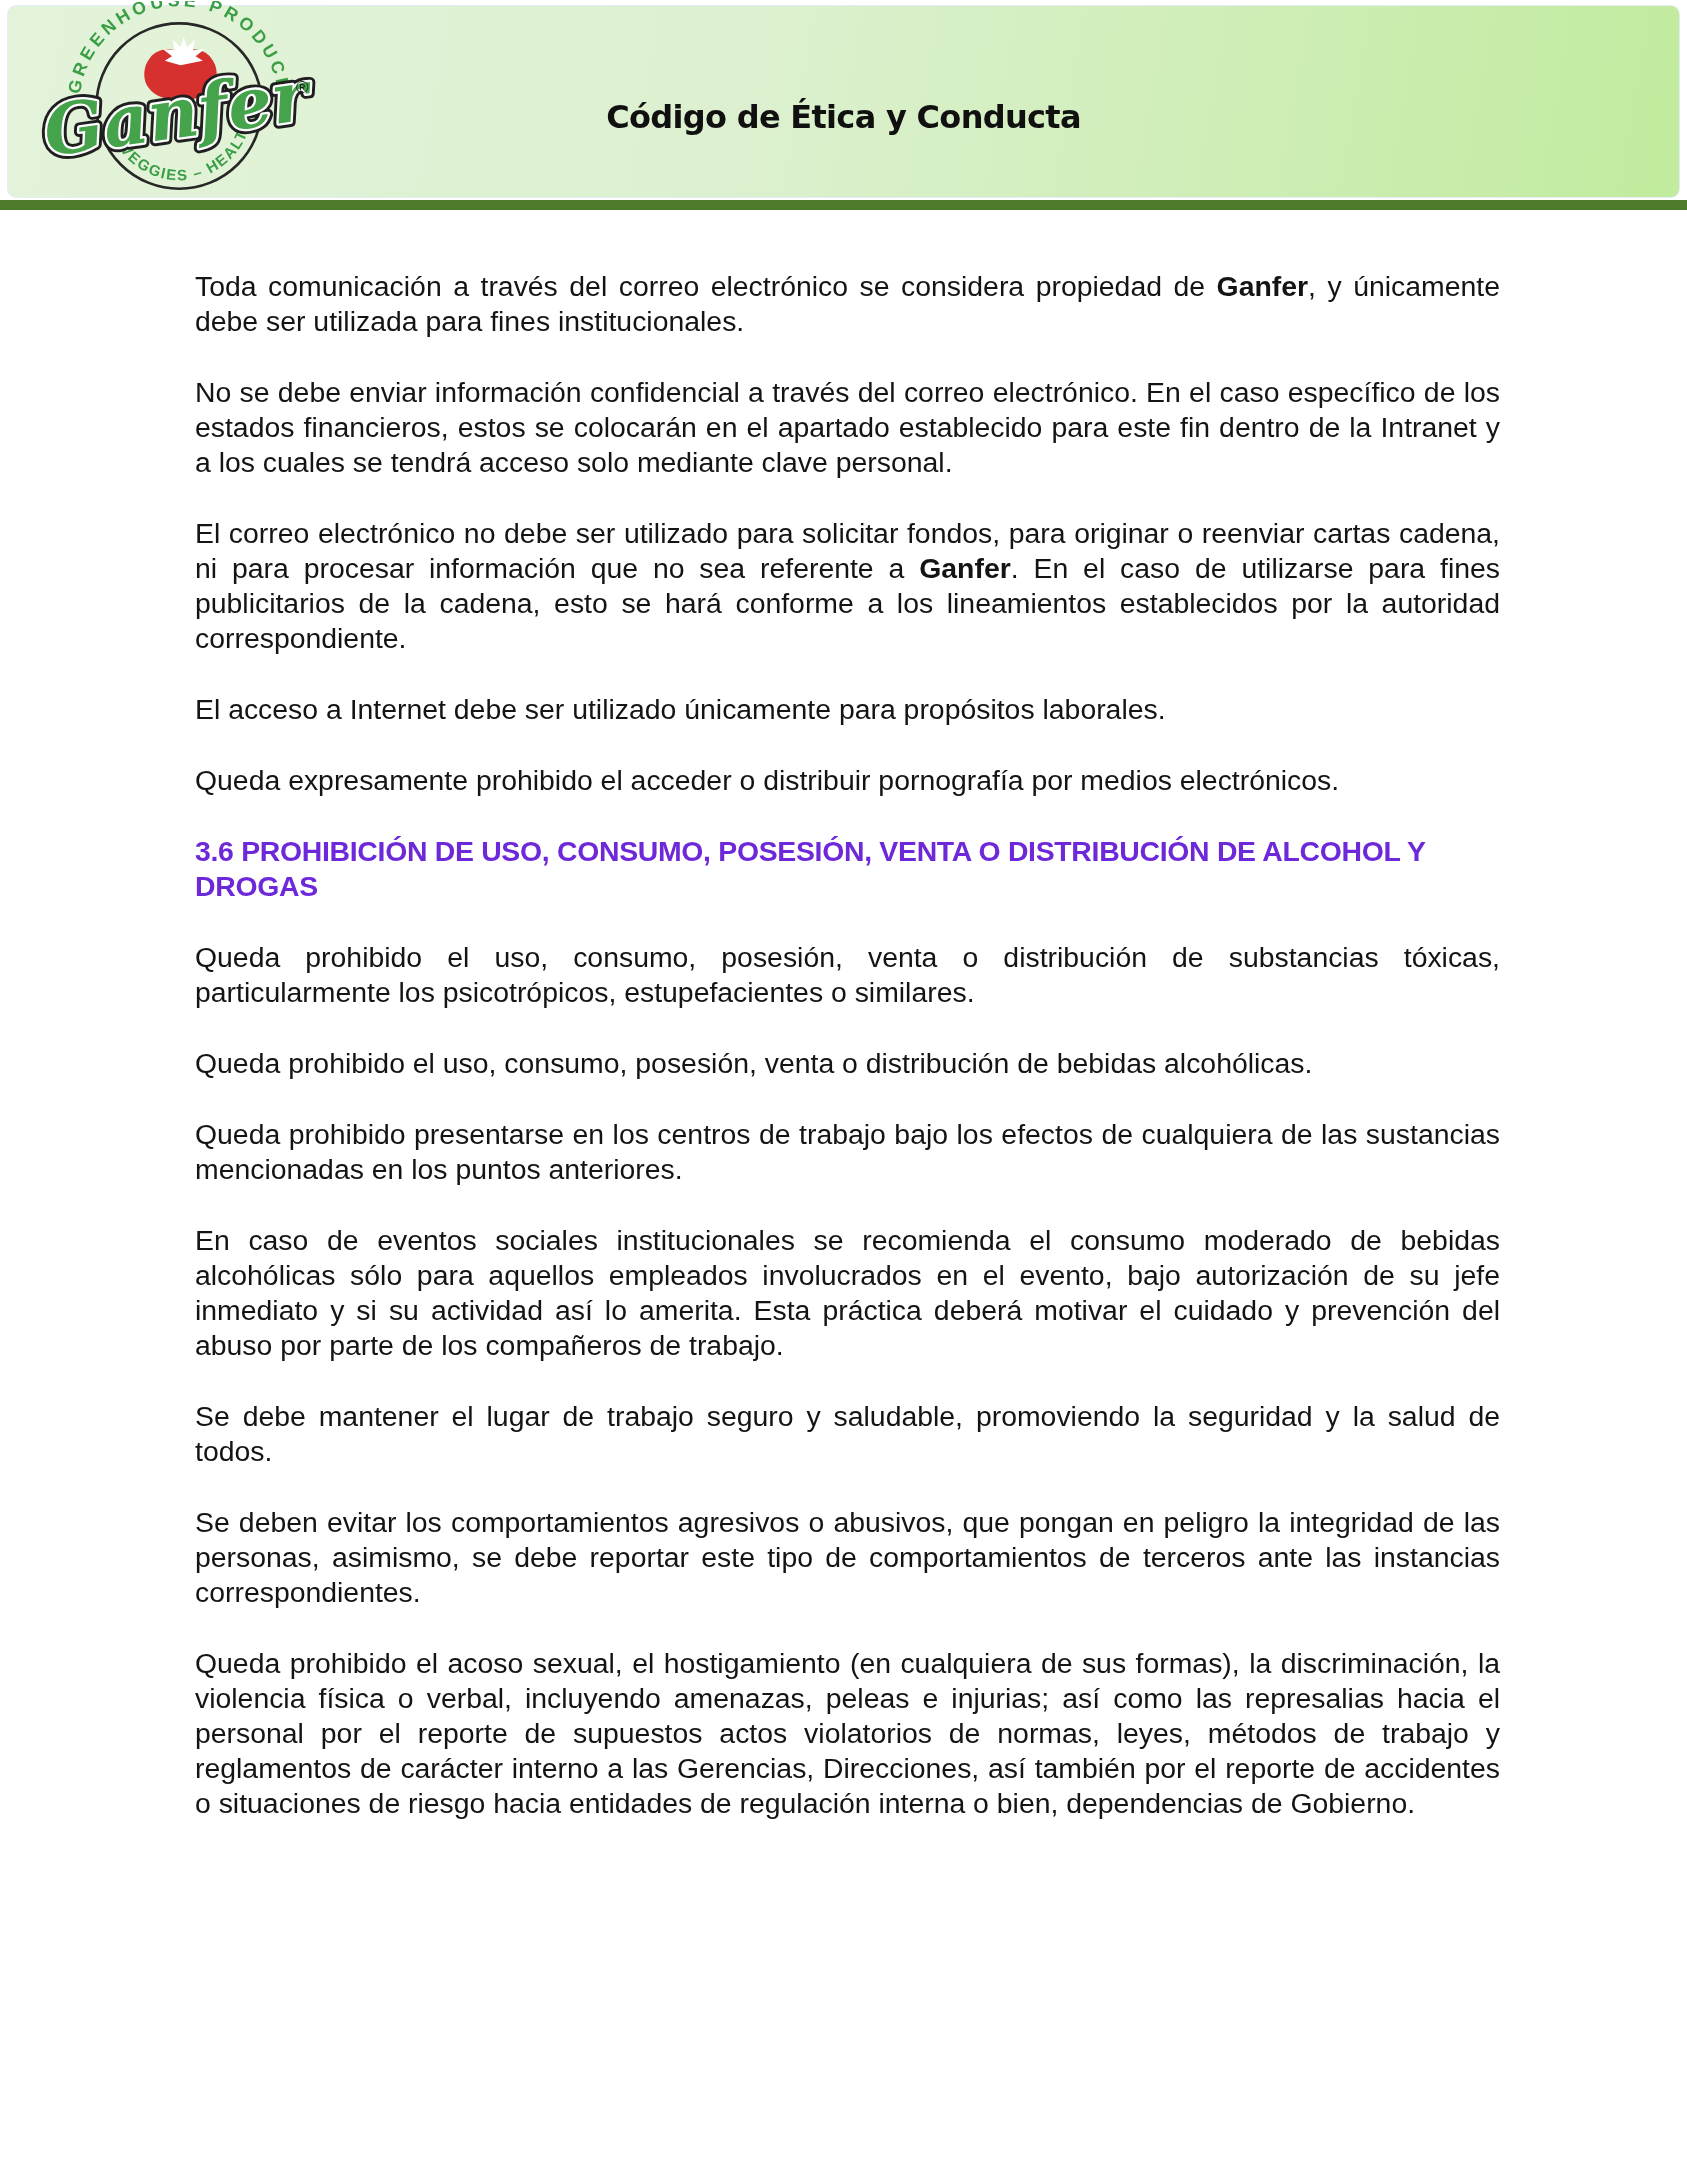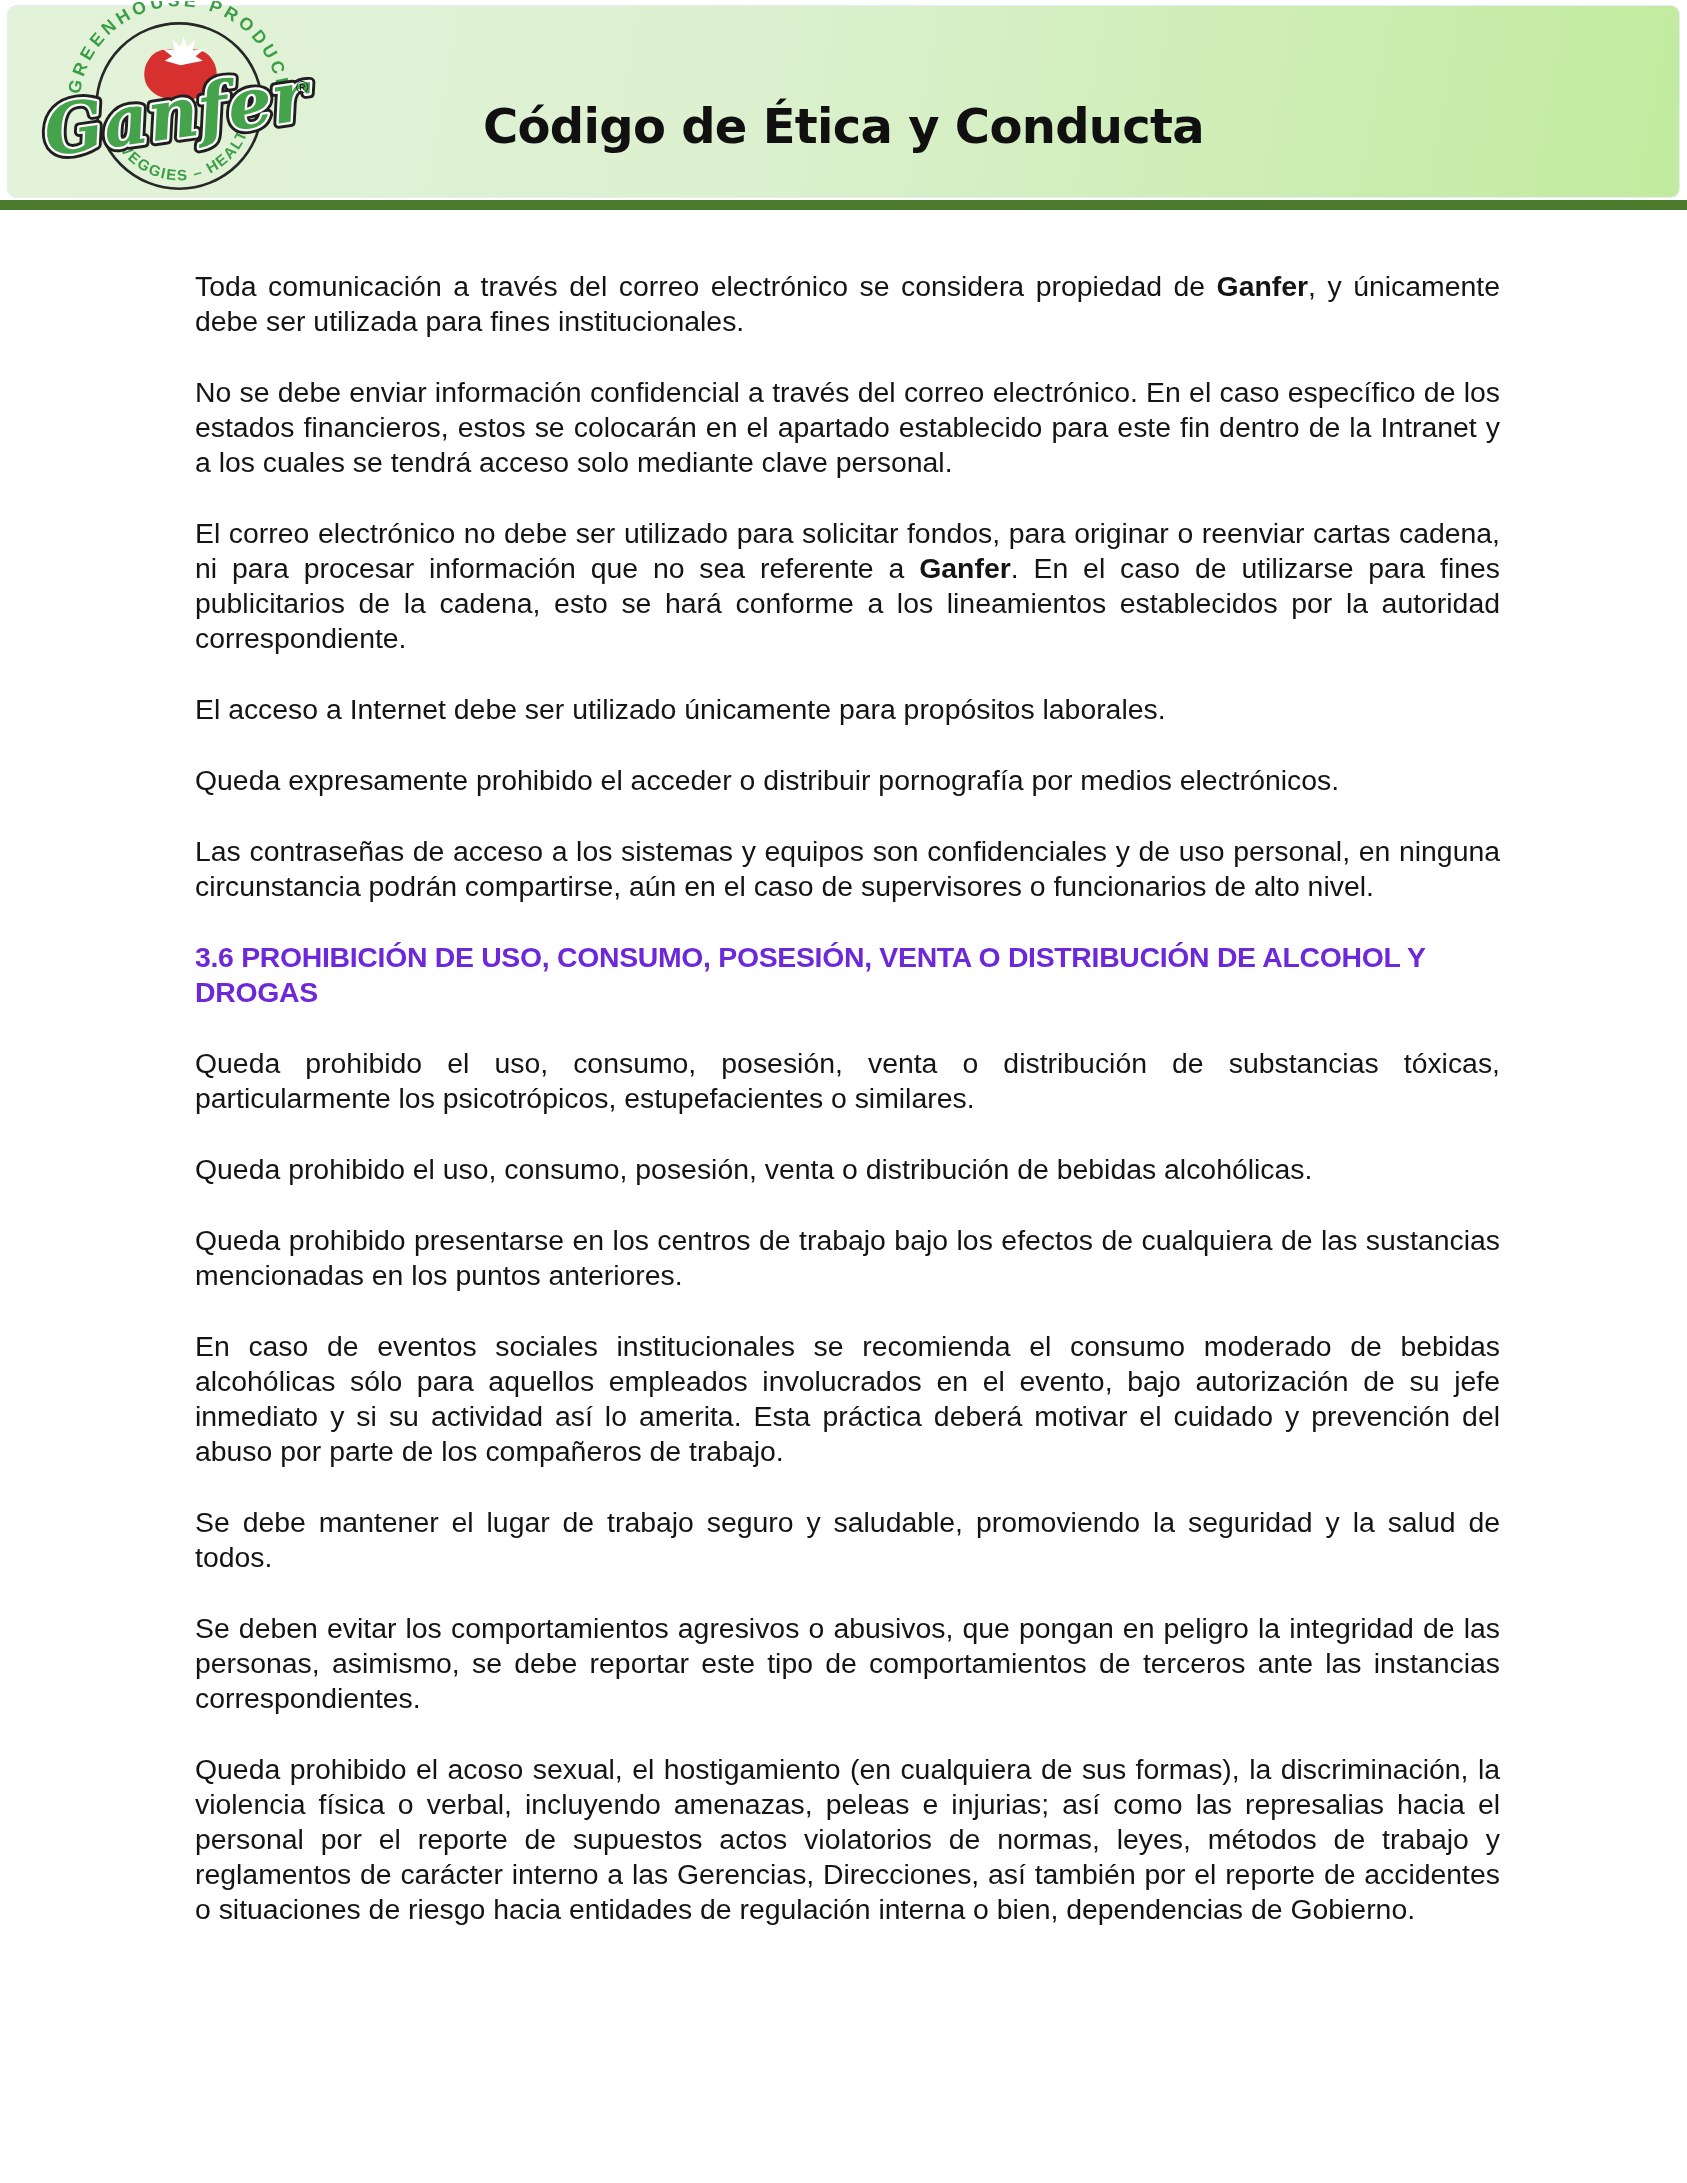--- a/index.html
+++ b/index.html
@@ -31,21 +31,21 @@
     position: absolute;
     left: 40px; top: 1.3px;
     width: 344px; height: 210px;
   }
   .page-title {
     position: absolute;
     left: 0; right: 0; top: 98px;
     text-align: center;
     font-family: "DejaVu Sans", sans-serif;
     font-weight: bold;
-    font-size: 48px;
+    font-size: 32px;
     letter-spacing: -0.7px;
     color: #101010;
   }
   
   .content {
     position: absolute;
     top: 253px;
     left: 195px;
     width: 1305px;
     font-size: 28.4px;
@@ -122,21 +122,20 @@
     <p class="para"><span>Toda comunicación a través del correo electrónico se considera propiedad de </span><span class="brand">Ganfer</span><span>, y únicamente debe ser utilizada para fines institucionales.</span></p>
 
     <p class="para">No se debe enviar información confidencial a través del correo electrónico. En el caso específico de los estados financieros, estos se colocarán en el apartado establecido para este fin dentro de la Intranet y a los cuales se tendrá acceso solo mediante clave personal.</p>
 
     <p class="para"><span>El correo electrónico no debe ser utilizado para solicitar fondos, para originar o reenviar cartas cadena, ni para procesar información que no sea referente a </span><span class="brand">Ganfer</span><span>. En el caso de utilizarse para fines publicitarios de la cadena, esto se hará conforme a los lineamientos establecidos por la autoridad correspondiente.</span></p>
 
     <p class="para">El acceso a Internet debe ser utilizado únicamente para propósitos laborales.</p>
 
     <p class="para">Queda expresamente prohibido el acceder o distribuir pornografía por medios electrónicos.</p>
 
-    <p class="para">Las contraseñas de acceso a los sistemas y equipos son confidenciales y de uso personal, en ninguna circunstancia podrán compartirse, aún en el caso de supervisores o funcionarios de alto nivel.</p>
 
     <h2 class="heading">3.6 PROHIBICIÓN DE USO, CONSUMO, POSESIÓN, VENTA O DISTRIBUCIÓN DE ALCOHOL Y DROGAS</h2>
 
     <p class="para">Queda prohibido el uso, consumo, posesión, venta o distribución de substancias tóxicas, particularmente los psicotrópicos, estupefacientes o similares.</p>
 
     <p class="para">Queda prohibido el uso, consumo, posesión, venta o distribución de bebidas alcohólicas.</p>
 
     <p class="para">Queda prohibido presentarse en los centros de trabajo bajo los efectos de cualquiera de las sustancias mencionadas en los puntos anteriores.</p>
 
 

